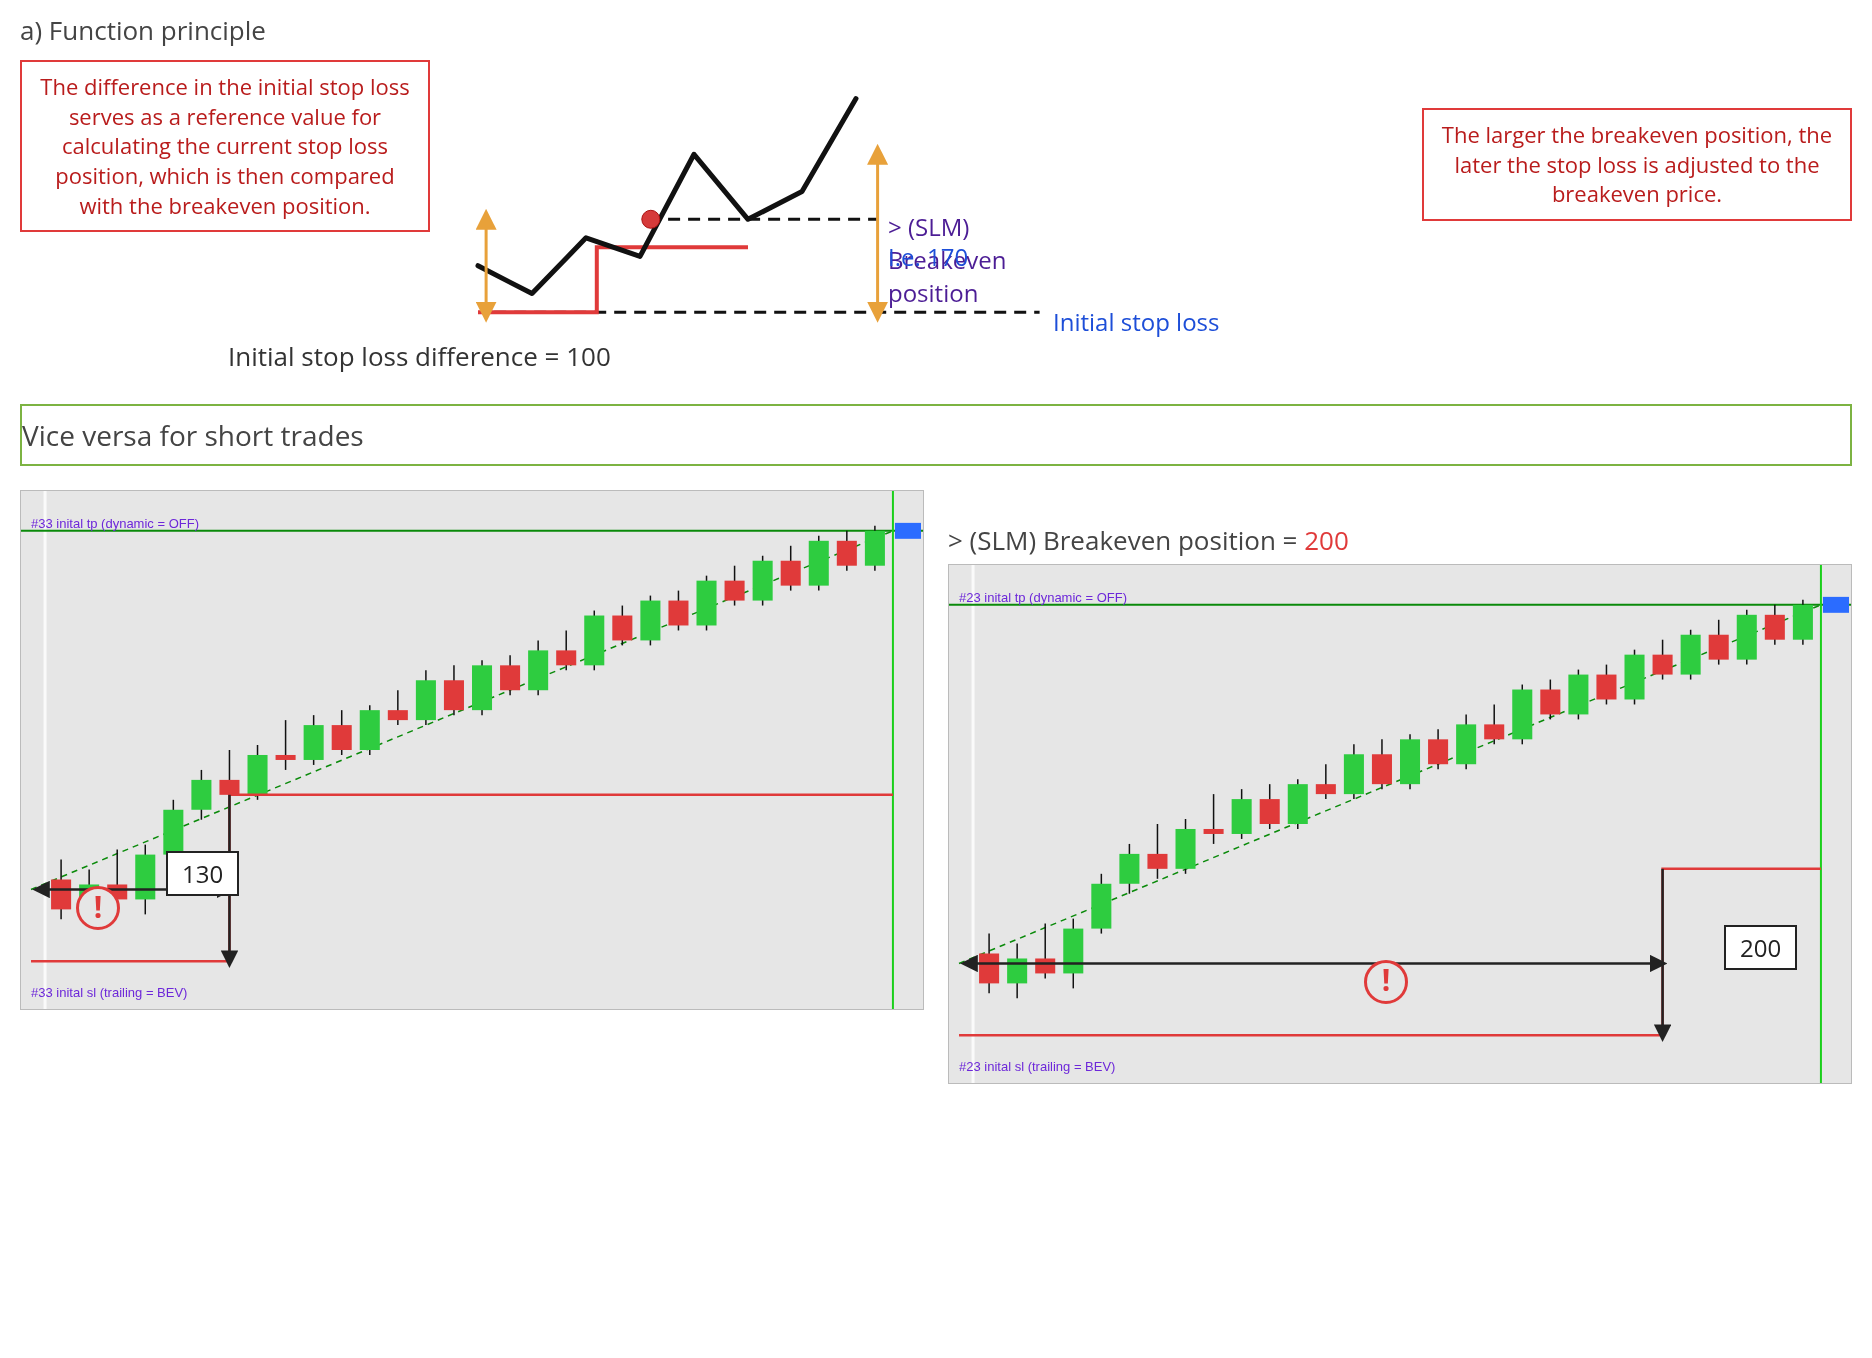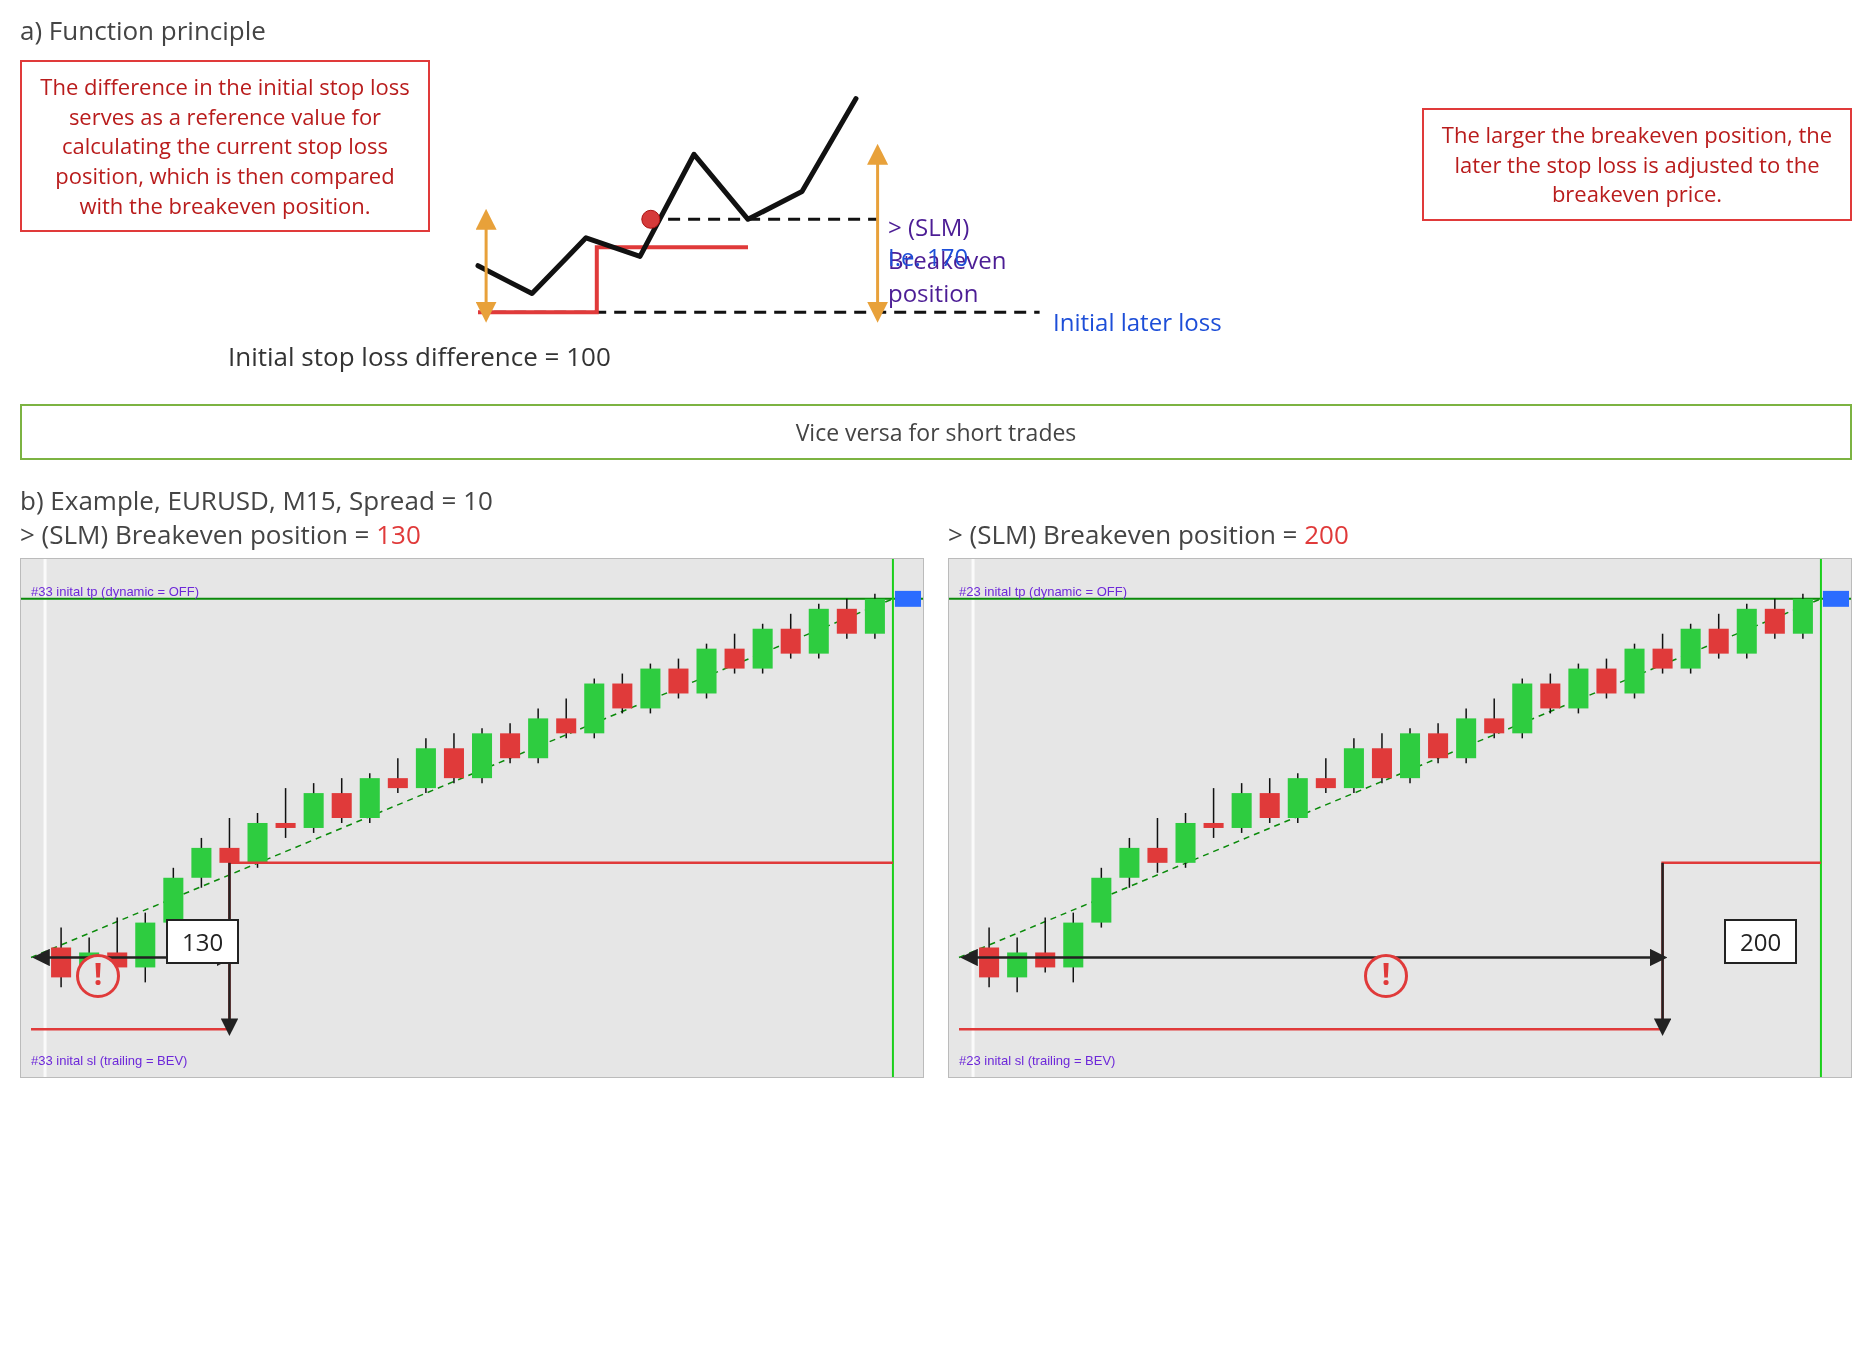--- a/index.html
+++ b/index.html
@@ -27,22 +27,21 @@
   .chart-a-wrap { position: relative; width: 610px; height: 290px; }
   .isl-label { font-size: 26px; color: #333; white-space: nowrap; margin-top: -12px; margin-left: -230px; }
 
   .annot { position: absolute; font-size: 24px; }
   .annot.red { color: #4c1d95; }
   .annot.grey { color: #1d4ed8; }
 
   .green-banner {
     border: 2px solid #7cb342;
     background: #fff;
-    text-align: center;
-    font-size: 23px;
+    font-size: 28px;
     color: #444;
     padding: 10px 0;
     margin: 30px 0 24px 0;
     width: 100%;
   }
 
   .bottom-row { display: flex; gap: 24px; }
   .ex-col { flex: 1 1 0; }
   .ex-head { font-size: 26px; color: #444; line-height: 1.3; margin-bottom: 6px; }
   .ex-head .red { color: #e03a3a; }
@@ -102,37 +101,33 @@
           <line x1="36.2" y1="252.14285714285717" x2="581.6" y2="252.14285714285717" stroke="#111" stroke-width="3" stroke-dasharray="12 8"></line>
           <line x1="190.1" y1="159.28571428571428" x2="419.6" y2="159.28571428571428" stroke="#111" stroke-width="3" stroke-dasharray="12 8"></line>
           <path d="M20,252.14285714285717 L138.8,252.14285714285717 L138.8,187.14285714285714 L290,187.14285714285714" stroke="#e03a3a" stroke-width="4" fill="none"></path>
           <path d="M20,205.71428571428572 L74,233.57142857142856 L128,177.85714285714286 L182,196.42857142857142 L236,94.28571428571428 L290,159.28571428571428 L344,131.42857142857144 L398,38.571428571428555" stroke="#111" stroke-width="5" fill="none" stroke-linejoin="round" stroke-linecap="round"></path>
           <circle cx="192.8" cy="159.28571428571428" r="9" fill="#d63a3a" stroke="#a11" stroke-width="1"></circle>
           <line x1="28.1" y1="252.14285714285717" x2="28.1" y2="159.28571428571428" stroke="#e8a13a" stroke-width="3" marker-start="url(#arOrA)" marker-end="url(#arOrA)"></line>
           <line x1="419.6" y1="252.14285714285717" x2="419.6" y2="94.28571428571428" stroke="#e8a13a" stroke-width="3" marker-start="url(#arOrA)" marker-end="url(#arOrA)"></line>
         </svg>
       <div class="annot red" style="left:430px; top:150px;">&gt; (SLM) Breakeven position</div>
       <div class="annot grey" style="left:430px; top:180px;">I.e. 170</div>
-      <div class="annot grey" style="left:595px; top:245px; white-space:nowrap;">Initial later loss</div>
+      <div class="annot grey" style="left:595px; top:245px; white-space:nowrap;">Initial stop loss</div>
     </div>
     <div class="isl-label">Initial stop loss difference = 100</div>
   </div>
 
   <div class="red-box box-right">The larger the breakeven position, the later the stop loss is adjusted to the breakeven price.</div>
 </div>
 
 <div class="green-banner">Vice versa for short trades</div>
 
 <div class="bottom-row">
 
   <div class="ex-col">
-    <div class="ex-head">
-      <span>b) Example, EURUSD, M15, Spread = 10</span><br>
-      <span>&gt; (SLM) Breakeven position = </span><span class="red">130</span>
-    </div>
     <div class="candle-chart">
       <svg id="svg-b" width="100%" height="100%" viewBox="0 0 900 520" preserveAspectRatio="none">
           <defs>
             <marker id="arBk1" viewBox="0 0 10 10" refX="5" refY="5" markerWidth="7" markerHeight="7" orient="auto-start-reverse">
               <path d="M0,0 L10,5 L0,10 Z" fill="#222"></path>
             </marker>
           </defs>
           <line x1="24" y1="0" x2="24" y2="520" stroke="#fafafa" stroke-width="3"></line>
           <line x1="0" y1="40" x2="900" y2="40" stroke="#0a8a0a" stroke-width="2"></line>
           <line x1="870" y1="0" x2="870" y2="520" stroke="#1bcf1b" stroke-width="2"></line>

